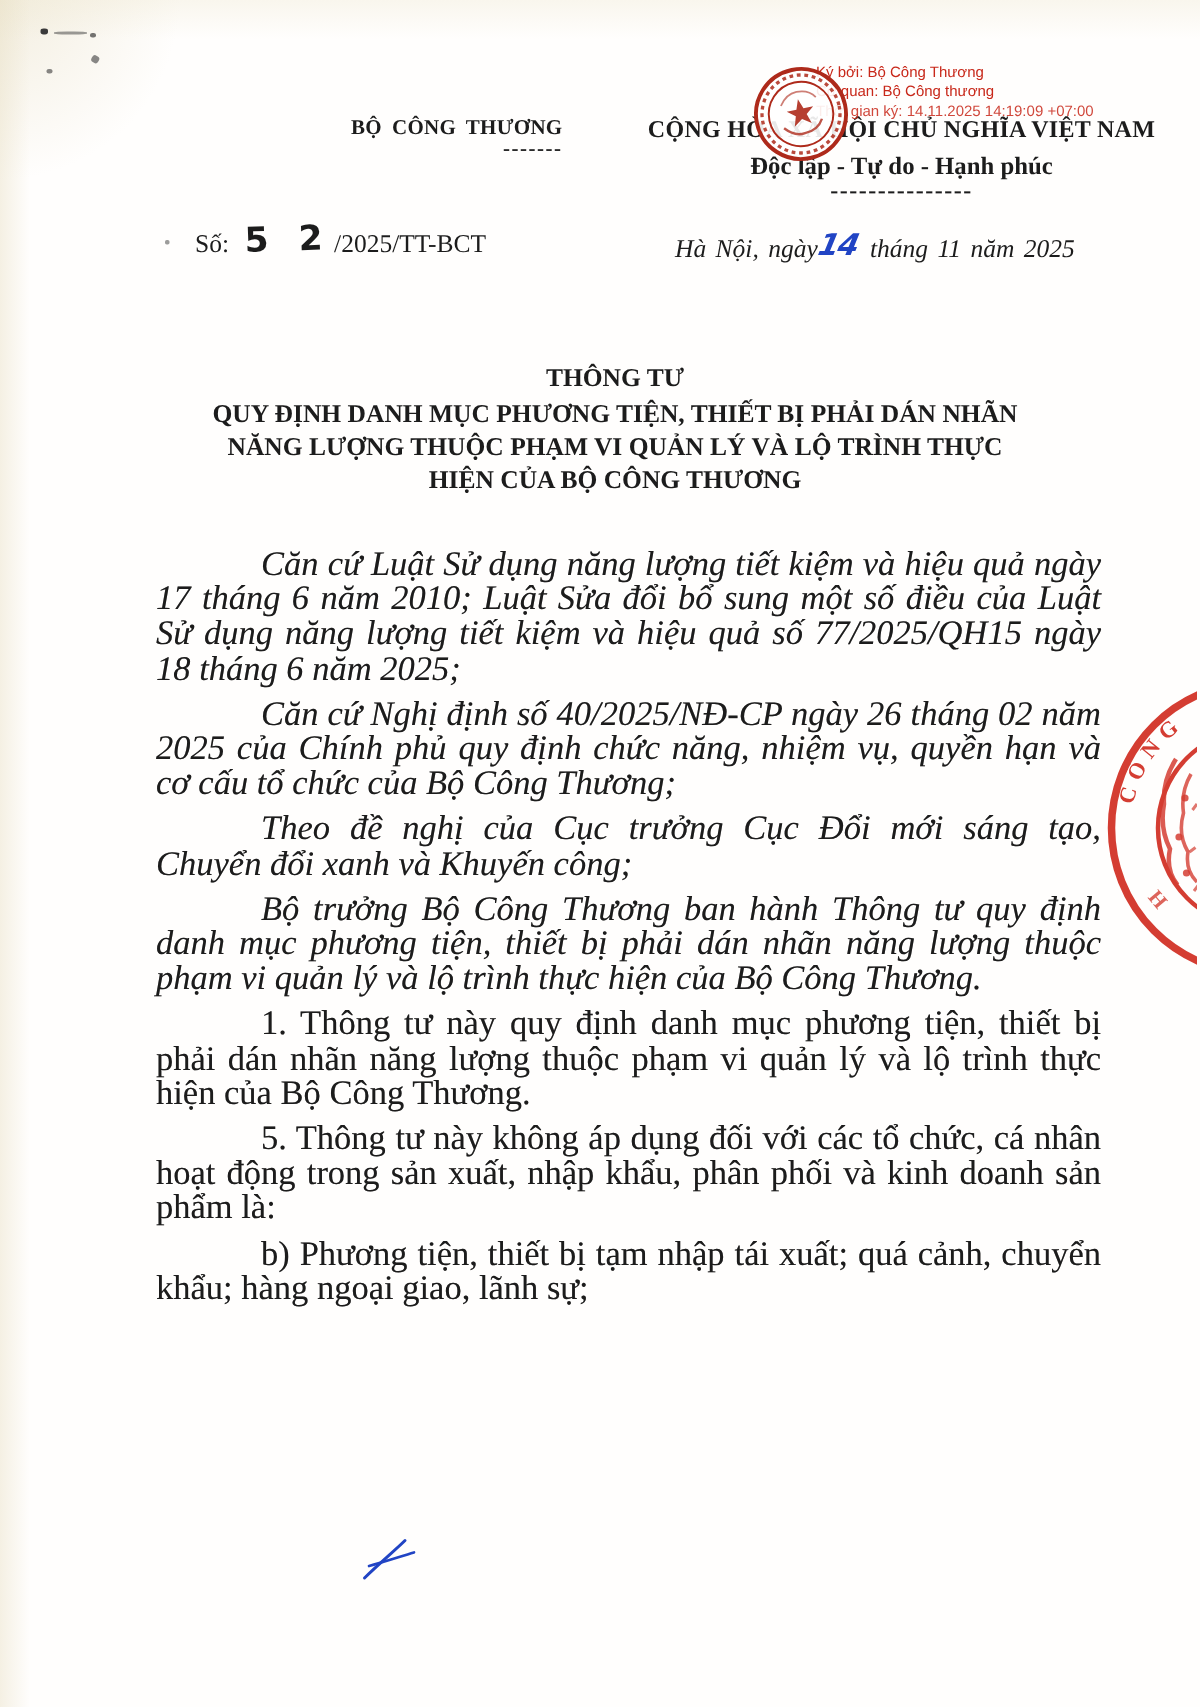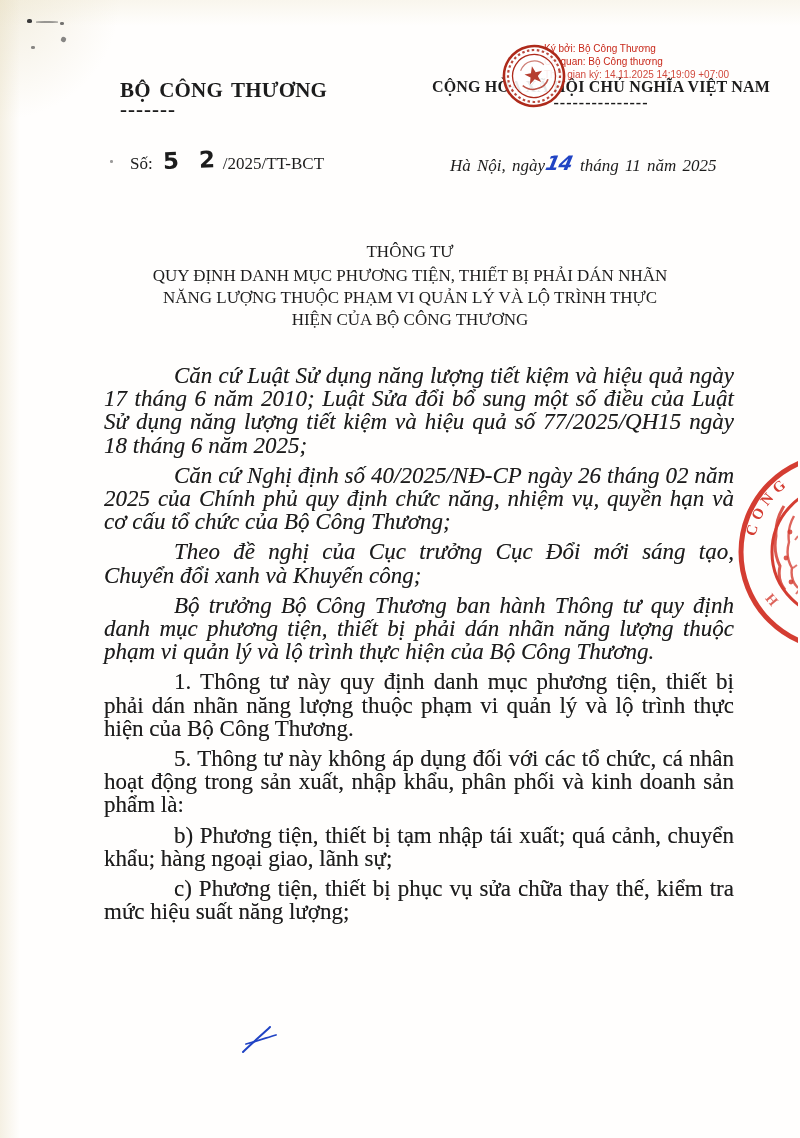--- a/index.html
+++ b/index.html
@@ -12,22 +12,22 @@
     content:'';position:absolute;inset:0;pointer-events:none;z-index:0;
     background:
       linear-gradient(90deg, rgba(232,223,196,.45), rgba(255,255,255,0) 20px),
       linear-gradient(180deg, rgba(238,231,207,.35), rgba(255,255,255,0) 26px),
       radial-gradient(circle at 0 0, rgba(225,214,180,.4), rgba(255,255,255,0) 120px);
   }
   .speck{position:absolute;background:#3a3a3a;border-radius:40%;z-index:1;}
   .abs{position:absolute;}
 
   
-  .org-left{left:120px;top:78px;width:255px;text-align:left;
-    font-weight:bold;font-size:21px;word-spacing:3px;letter-spacing:.2px;z-index:2;}
+  .org-left{left:120px;top:78px;width:255px;text-align:right;
+    font-weight:bold;font-size:14px;word-spacing:3px;letter-spacing:.2px;z-index:2;}
   .org-left .divider{font-weight:bold;letter-spacing:1px;line-height:10px;margin-top:1px;}
   .national{left:410px;top:78px;width:382px;text-align:center;font-weight:bold;z-index:2;}
   .national .line1{font-size:16px;letter-spacing:.2px;}
   .national .motto{font-size:16.5px;margin-top:5px;}
   .national .divider{letter-spacing:1px;line-height:10px;margin-top:2px;font-weight:bold;}
 
   
   .sig-block{left:544px;top:42px;z-index:3;color:#c8281a;
     font-family:"Liberation Sans",sans-serif;font-size:10px;line-height:13px;white-space:nowrap;}
   .sig-block .l3{opacity:.85;}
@@ -38,21 +38,21 @@
   .doc-number{left:130px;top:148px;font-size:17px;z-index:2;white-space:nowrap;}
   .doc-number .hand{font-family:"DejaVu Sans",sans-serif;font-size:23px;font-weight:600;
     letter-spacing:6px;display:inline-block;transform:rotate(-2deg);margin:0 2px 0 10px;position:relative;top:-1px;}
   .date-line{left:450px;top:152px;font-size:17px;font-style:italic;z-index:2;white-space:nowrap;word-spacing:2px;}
   .date-line .hand-blue{font-family:"DejaVu Sans",sans-serif;font-weight:bold;font-style:italic;
     color:#2144c4;font-size:20px;display:inline-block;transform:skewX(-12deg);
     letter-spacing:-1px;margin:0 8px 0 1px;position:relative;top:-1px;}
 
   
   .title-block{left:110px;top:241px;width:600px;text-align:center;
-    font-weight:normal;font-size:17px;line-height:22px;z-index:2;}
+    font-weight:bold;font-size:17px;line-height:22px;z-index:2;}
   .title-block .doc-type{margin-bottom:2px;}
 
   
   .body-text{left:104px;top:364px;width:630px;font-size:23px;line-height:23.2px;
     text-align:justify;z-index:2;text-shadow:0 0 .4px rgba(20,20,20,.45);}
   .body-text p{margin:0 0 7px;text-indent:70px;}
   .body-text p.it{font-style:italic;}
   .body-text p.head{font-weight:bold;}
 
   .seal-big{left:698px;top:428px;z-index:3;mix-blend-mode:multiply;opacity:.95;}
@@ -70,20 +70,21 @@
   <div class="speck" style="left:31px;top:46px;width:4px;height:3px;opacity:.6;"></div>
   <div class="speck" style="left:110px;top:160px;width:3px;height:3px;opacity:.5;"></div>
 
   <div class="abs org-left">
     <div>BỘ CÔNG THƯƠNG</div>
     <div class="divider">-------</div>
   </div>
 
   <div class="abs national">
     <div class="line1">CỘNG HÒA XÃ HỘI CHỦ NGHĨA VIỆT NAM</div>
+    <div class="motto">Độc lập - Tự do - Hạnh phúc</div>
     <div class="divider">---------------</div>
   </div>
 
   <div class="abs sig-block">
     <div class="l1">Ký bởi: Bộ Công Thương</div>
     <div class="l2">Cơ quan: Bộ Công thương</div>
     <div class="l3">Thời gian ký: 14.11.2025 14:19:09 +07:00</div>
   </div>
 
   <svg class="abs seal-small" width="64" height="64" viewBox="0 0 64 64">
@@ -111,21 +112,20 @@
   </div>
 
   <div class="abs body-text">
     <p class="it">Căn cứ Luật Sử dụng năng lượng tiết kiệm và hiệu quả ngày 17 tháng 6 năm 2010; Luật Sửa đổi bổ sung một số điều của Luật Sử dụng năng lượng tiết kiệm và hiệu quả số 77/2025/QH15 ngày 18 tháng 6 năm 2025;</p>
     <p class="it">Căn cứ Nghị định số 40/2025/NĐ-CP ngày 26 tháng 02 năm 2025 của Chính phủ quy định chức năng, nhiệm vụ, quyền hạn và cơ cấu tổ chức của Bộ Công Thương;</p>
     <p class="it">Theo đề nghị của Cục trưởng Cục Đổi mới sáng tạo, Chuyển đổi xanh và Khuyến công;</p>
     <p class="it">Bộ trưởng Bộ Công Thương ban hành Thông tư quy định danh mục phương tiện, thiết bị phải dán nhãn năng lượng thuộc phạm vi quản lý và lộ trình thực hiện của Bộ Công Thương.</p>
     <p>1. Thông tư này quy định danh mục phương tiện, thiết bị phải dán nhãn năng lượng thuộc phạm vi quản lý và lộ trình thực hiện của Bộ Công Thương.</p>
     <p>5. Thông tư này không áp dụng đối với các tổ chức, cá nhân hoạt động trong sản xuất, nhập khẩu, phân phối và kinh doanh sản phẩm là:</p>
     <p>b) Phương tiện, thiết bị tạm nhập tái xuất; quá cảnh, chuyển khẩu; hàng ngoại giao, lãnh sự;</p>
-    <p>c) Phương tiện, thiết bị phục vụ sửa chữa thay thế, kiểm tra mức hiệu suất năng lượng;</p>
   </div>
 
   <svg class="abs seal-big" width="100" height="262" viewBox="0 0 100 262">
     <defs>
       <path id="arcTop" d="M 56 124 A 82 82 0 0 1 138 42"></path>
       <path id="arcBottom" d="M 60 158 A 82 82 0 0 0 120 204"></path>
     </defs>
     <circle cx="140" cy="124" r="97" fill="none" stroke="#d23227" stroke-width="5"></circle>
     <circle cx="140" cy="124" r="66" fill="none" stroke="#d23227" stroke-width="3"></circle>
     <text font-family="Liberation Serif, serif" font-size="15" font-weight="bold" fill="#d23227" letter-spacing="5">

